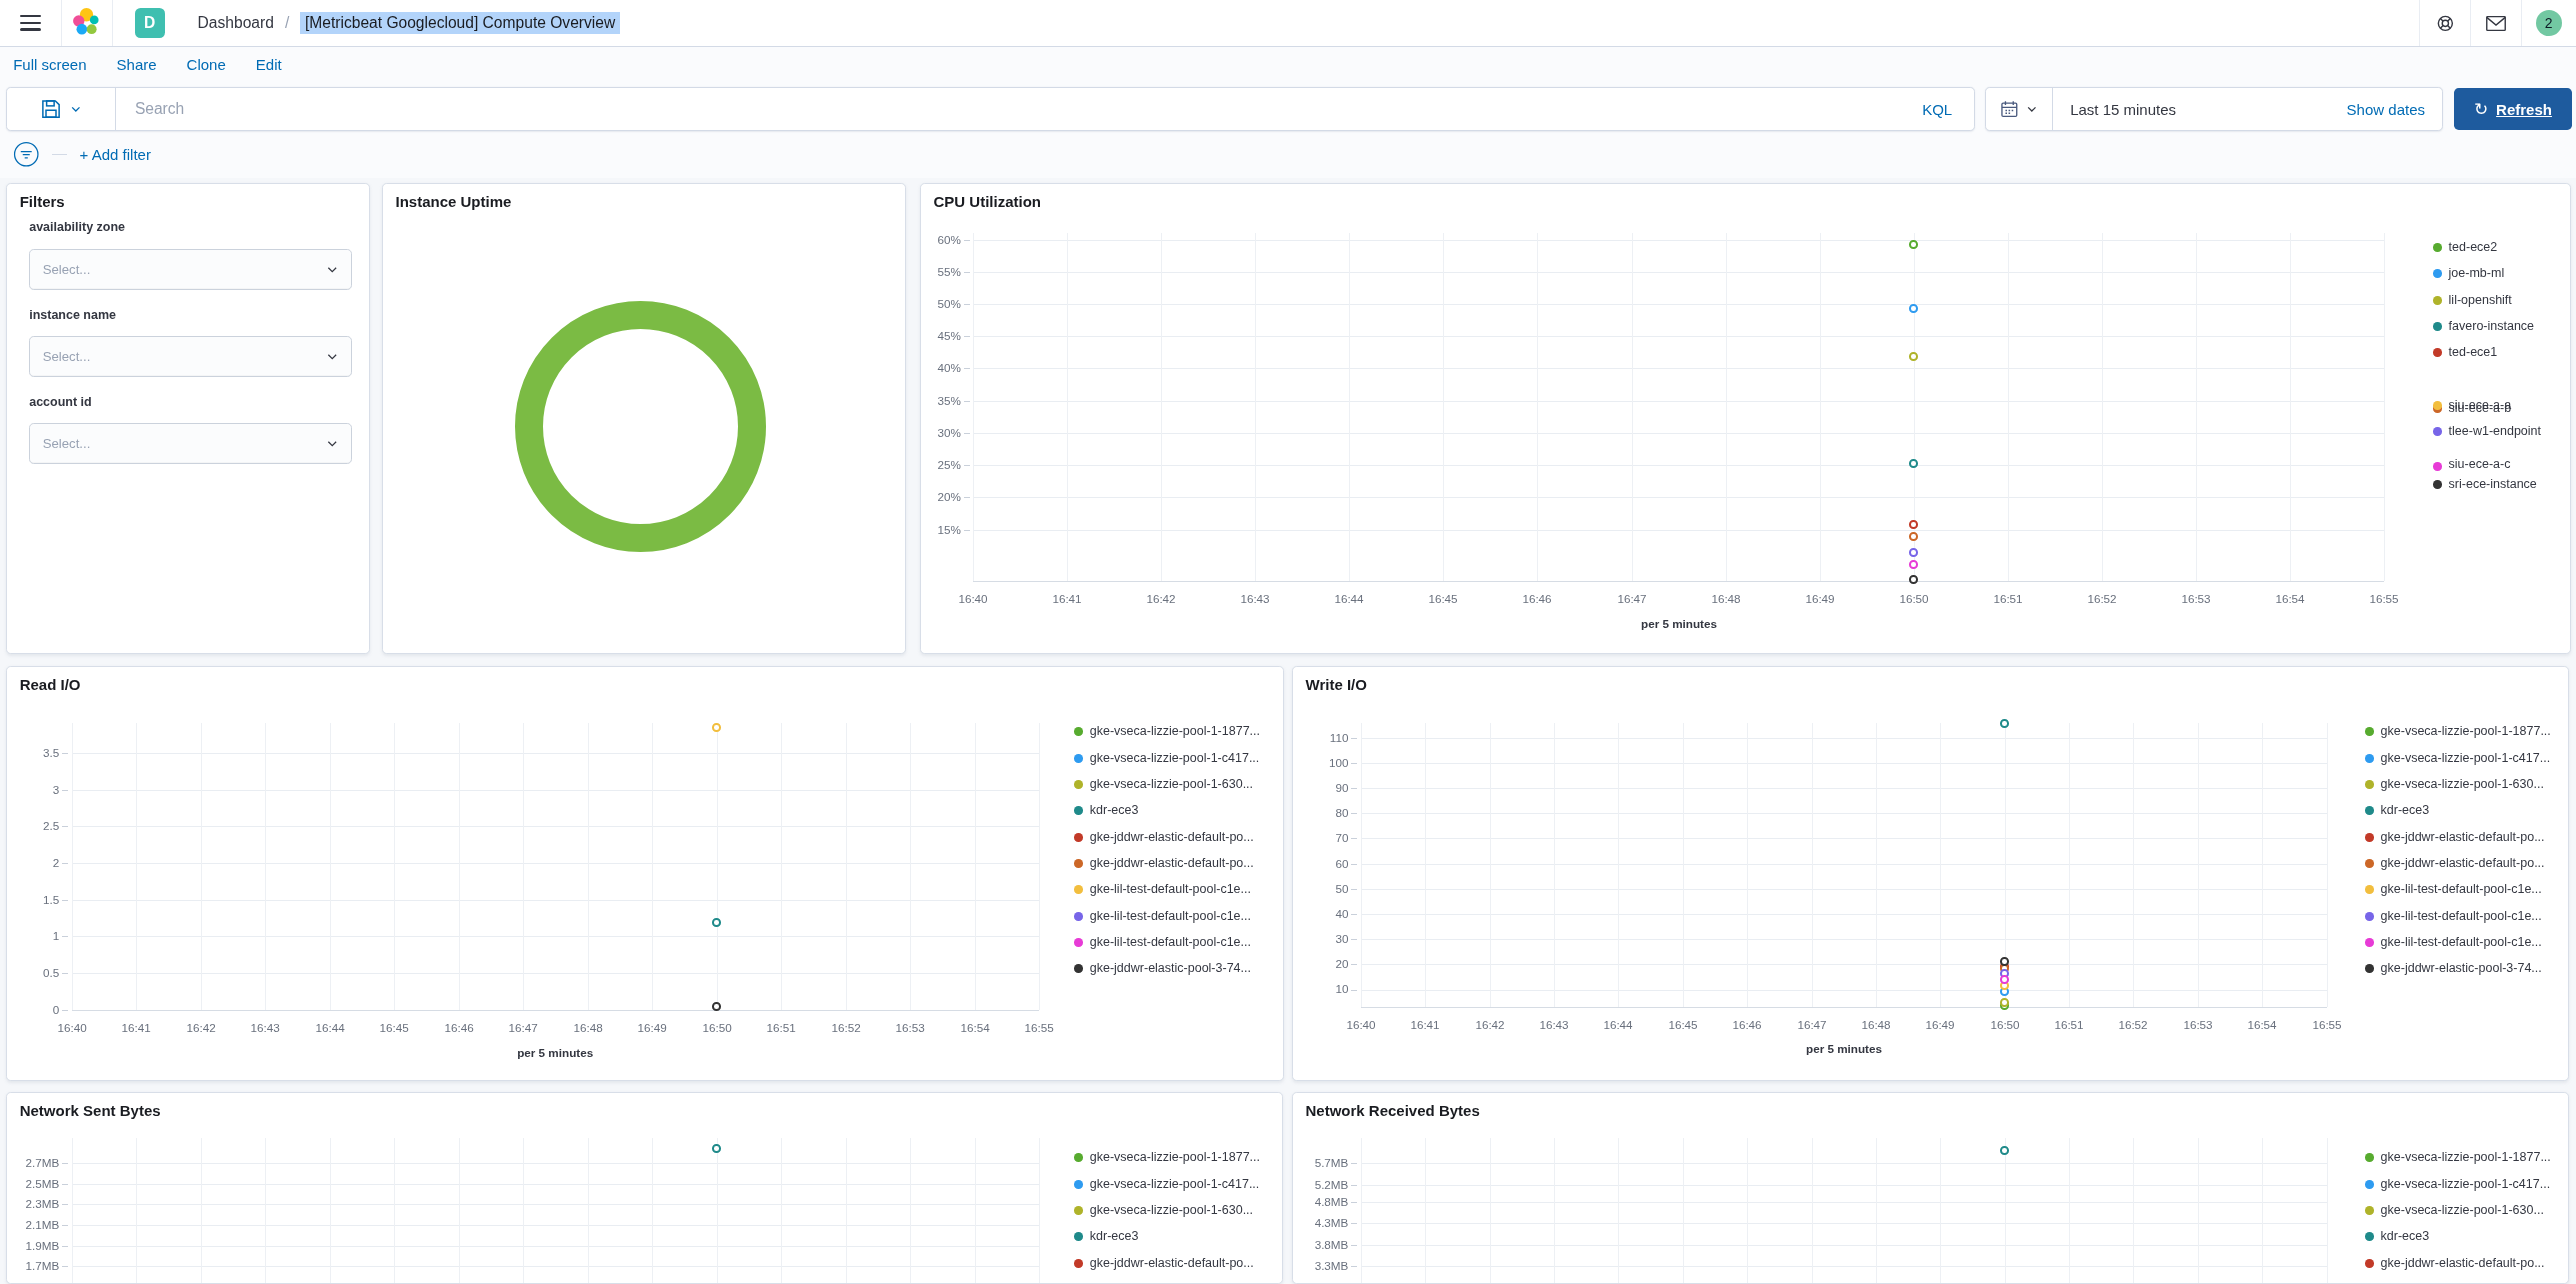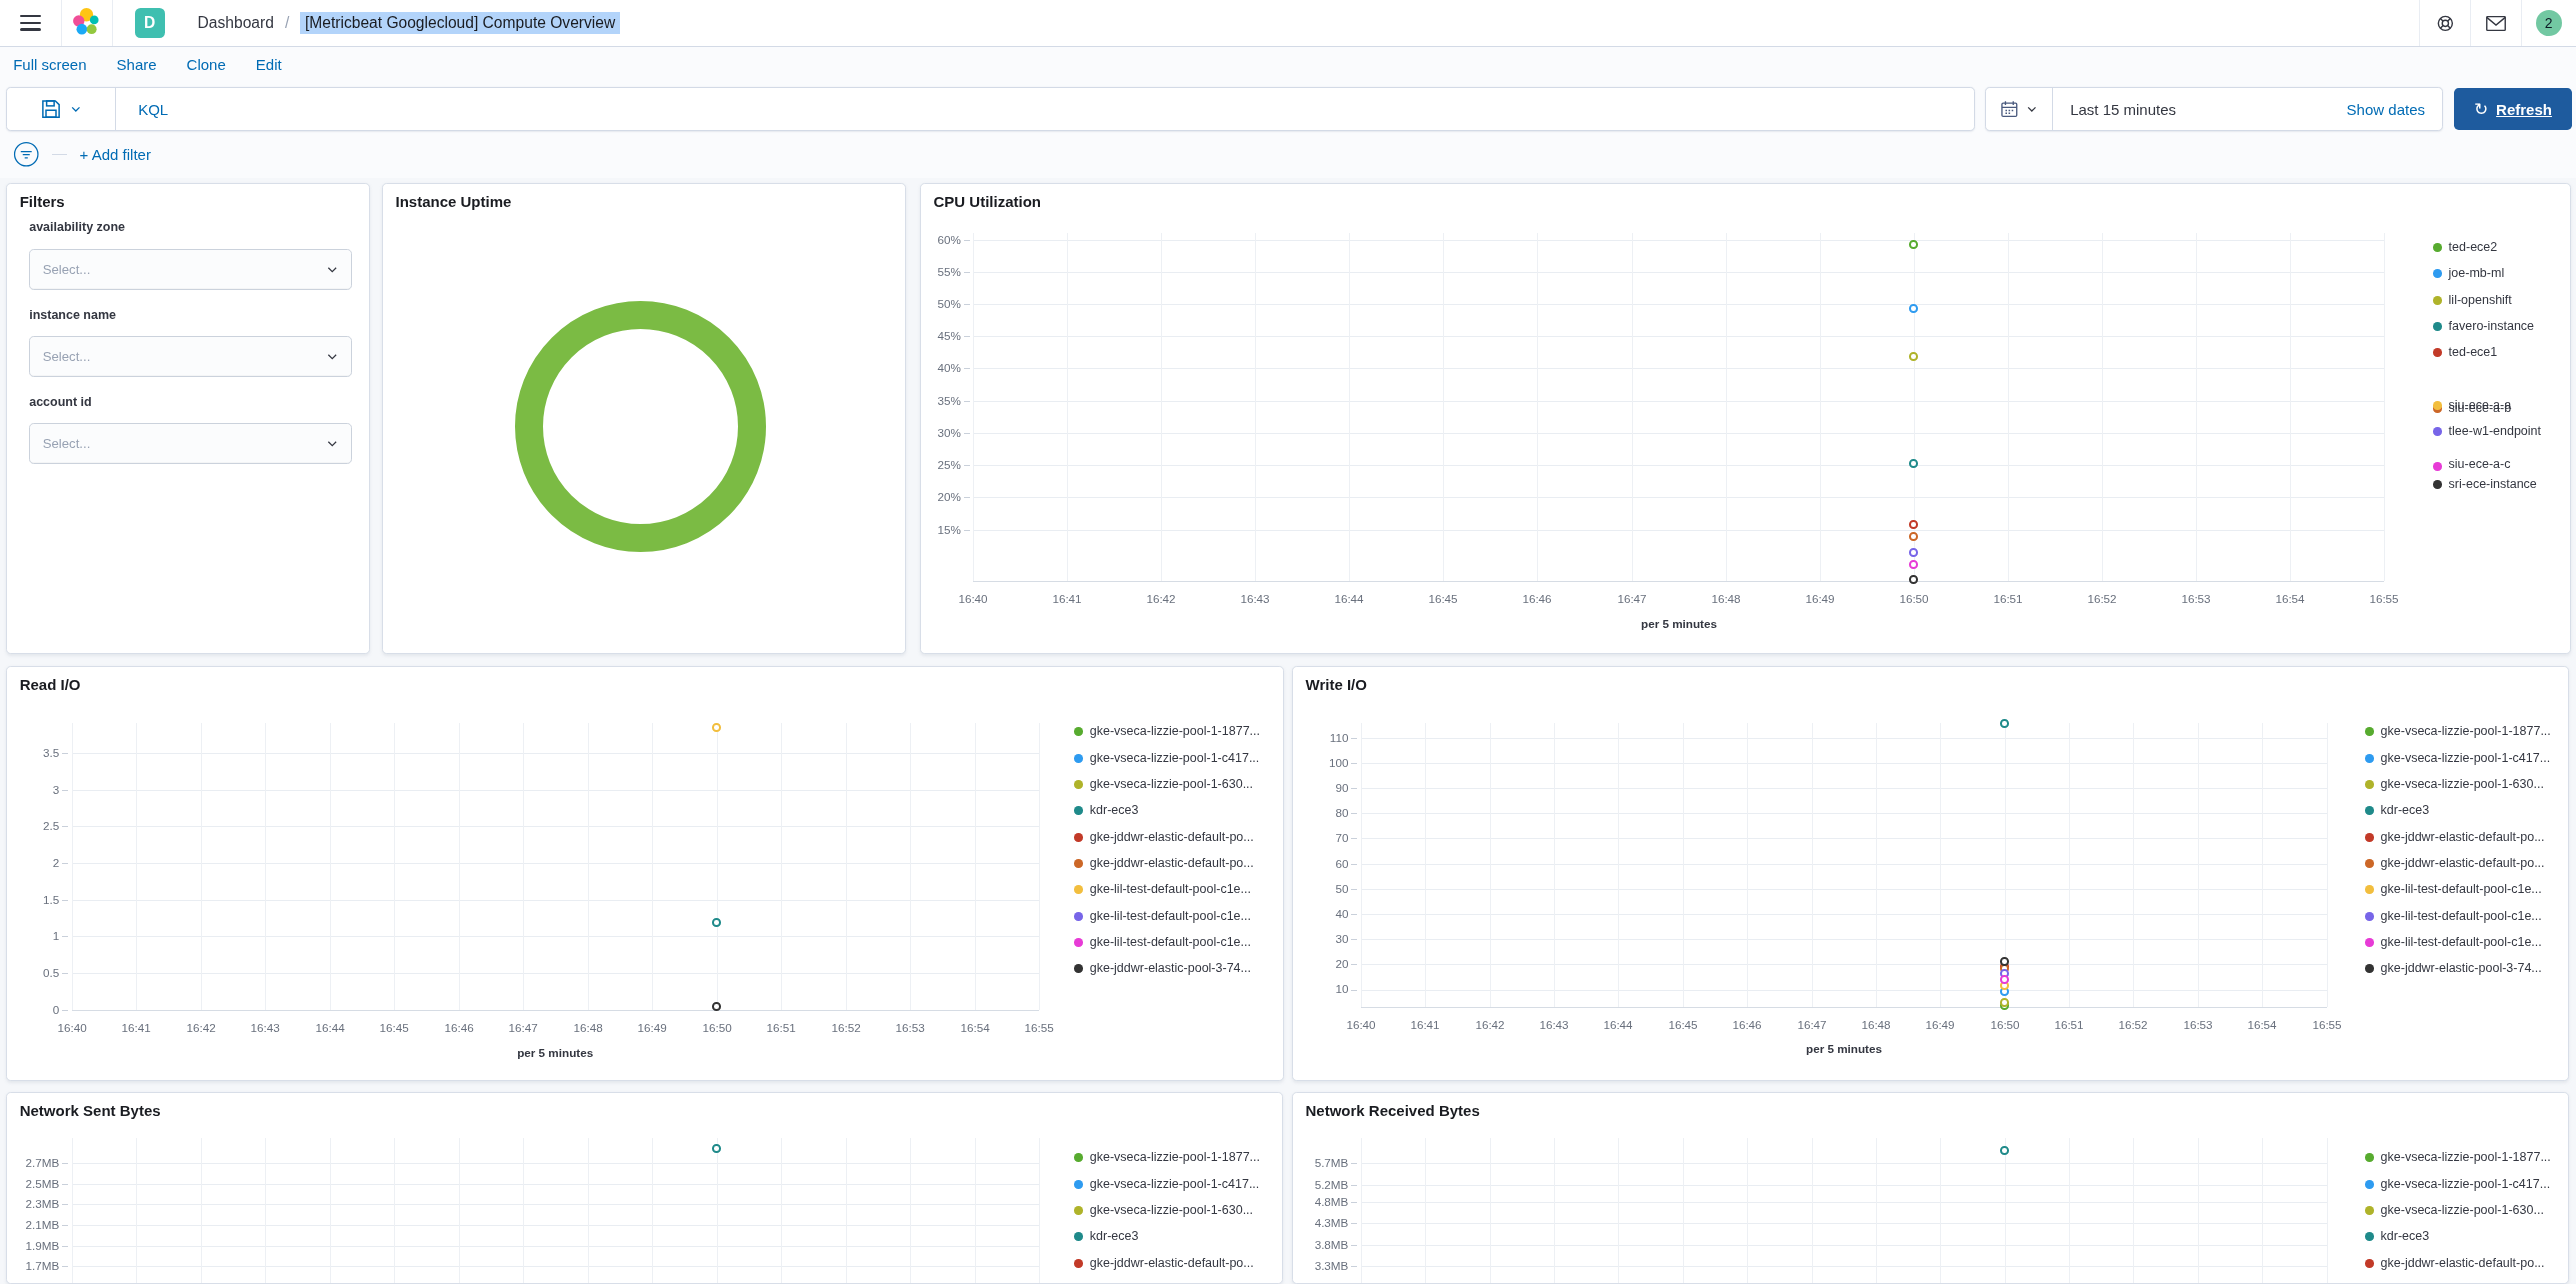--- a/index.html
+++ b/index.html
@@ -149,20 +149,21 @@
   <div class="addon">
     <svg width="20" height="20" viewBox="0 0 16 16" fill="none" stroke="#006BB4" stroke-width="1.2">
       <path d="M1.5 1.5h10l3 3v10h-13z"></path>
       <rect x="4.5" y="1.5" width="6" height="4"></rect>
       <rect x="4" y="9" width="8" height="5.5"></rect>
     </svg>
     <svg width="11.7" height="11.7" viewBox="0 0 16 16" fill="none" stroke="#006BB4" stroke-width="1.8">
       <path d="M3 6l5 5 5-5"></path>
     </svg>
   </div>
+  <input class="search-input" type="text" placeholder="Search" style="">
   <span class="kql">KQL</span>
 </div>
 
 <div class="datepicker">
   <div class="cal-seg">
     <svg width="18.7" height="18.7" viewBox="0 0 24 24" fill="none" stroke="#49597D" stroke-width="1.7">
       <rect x="2.5" y="4" width="19" height="17" rx="1.5"></rect>
       <path d="M7 1.5v5M17 1.5v5M2.5 9.5h19"></path>
       <path d="M7 13.5h2M11 13.5h2M15 13.5h2M7 17h2M11 17h2" stroke-width="2"></path>
     </svg>

